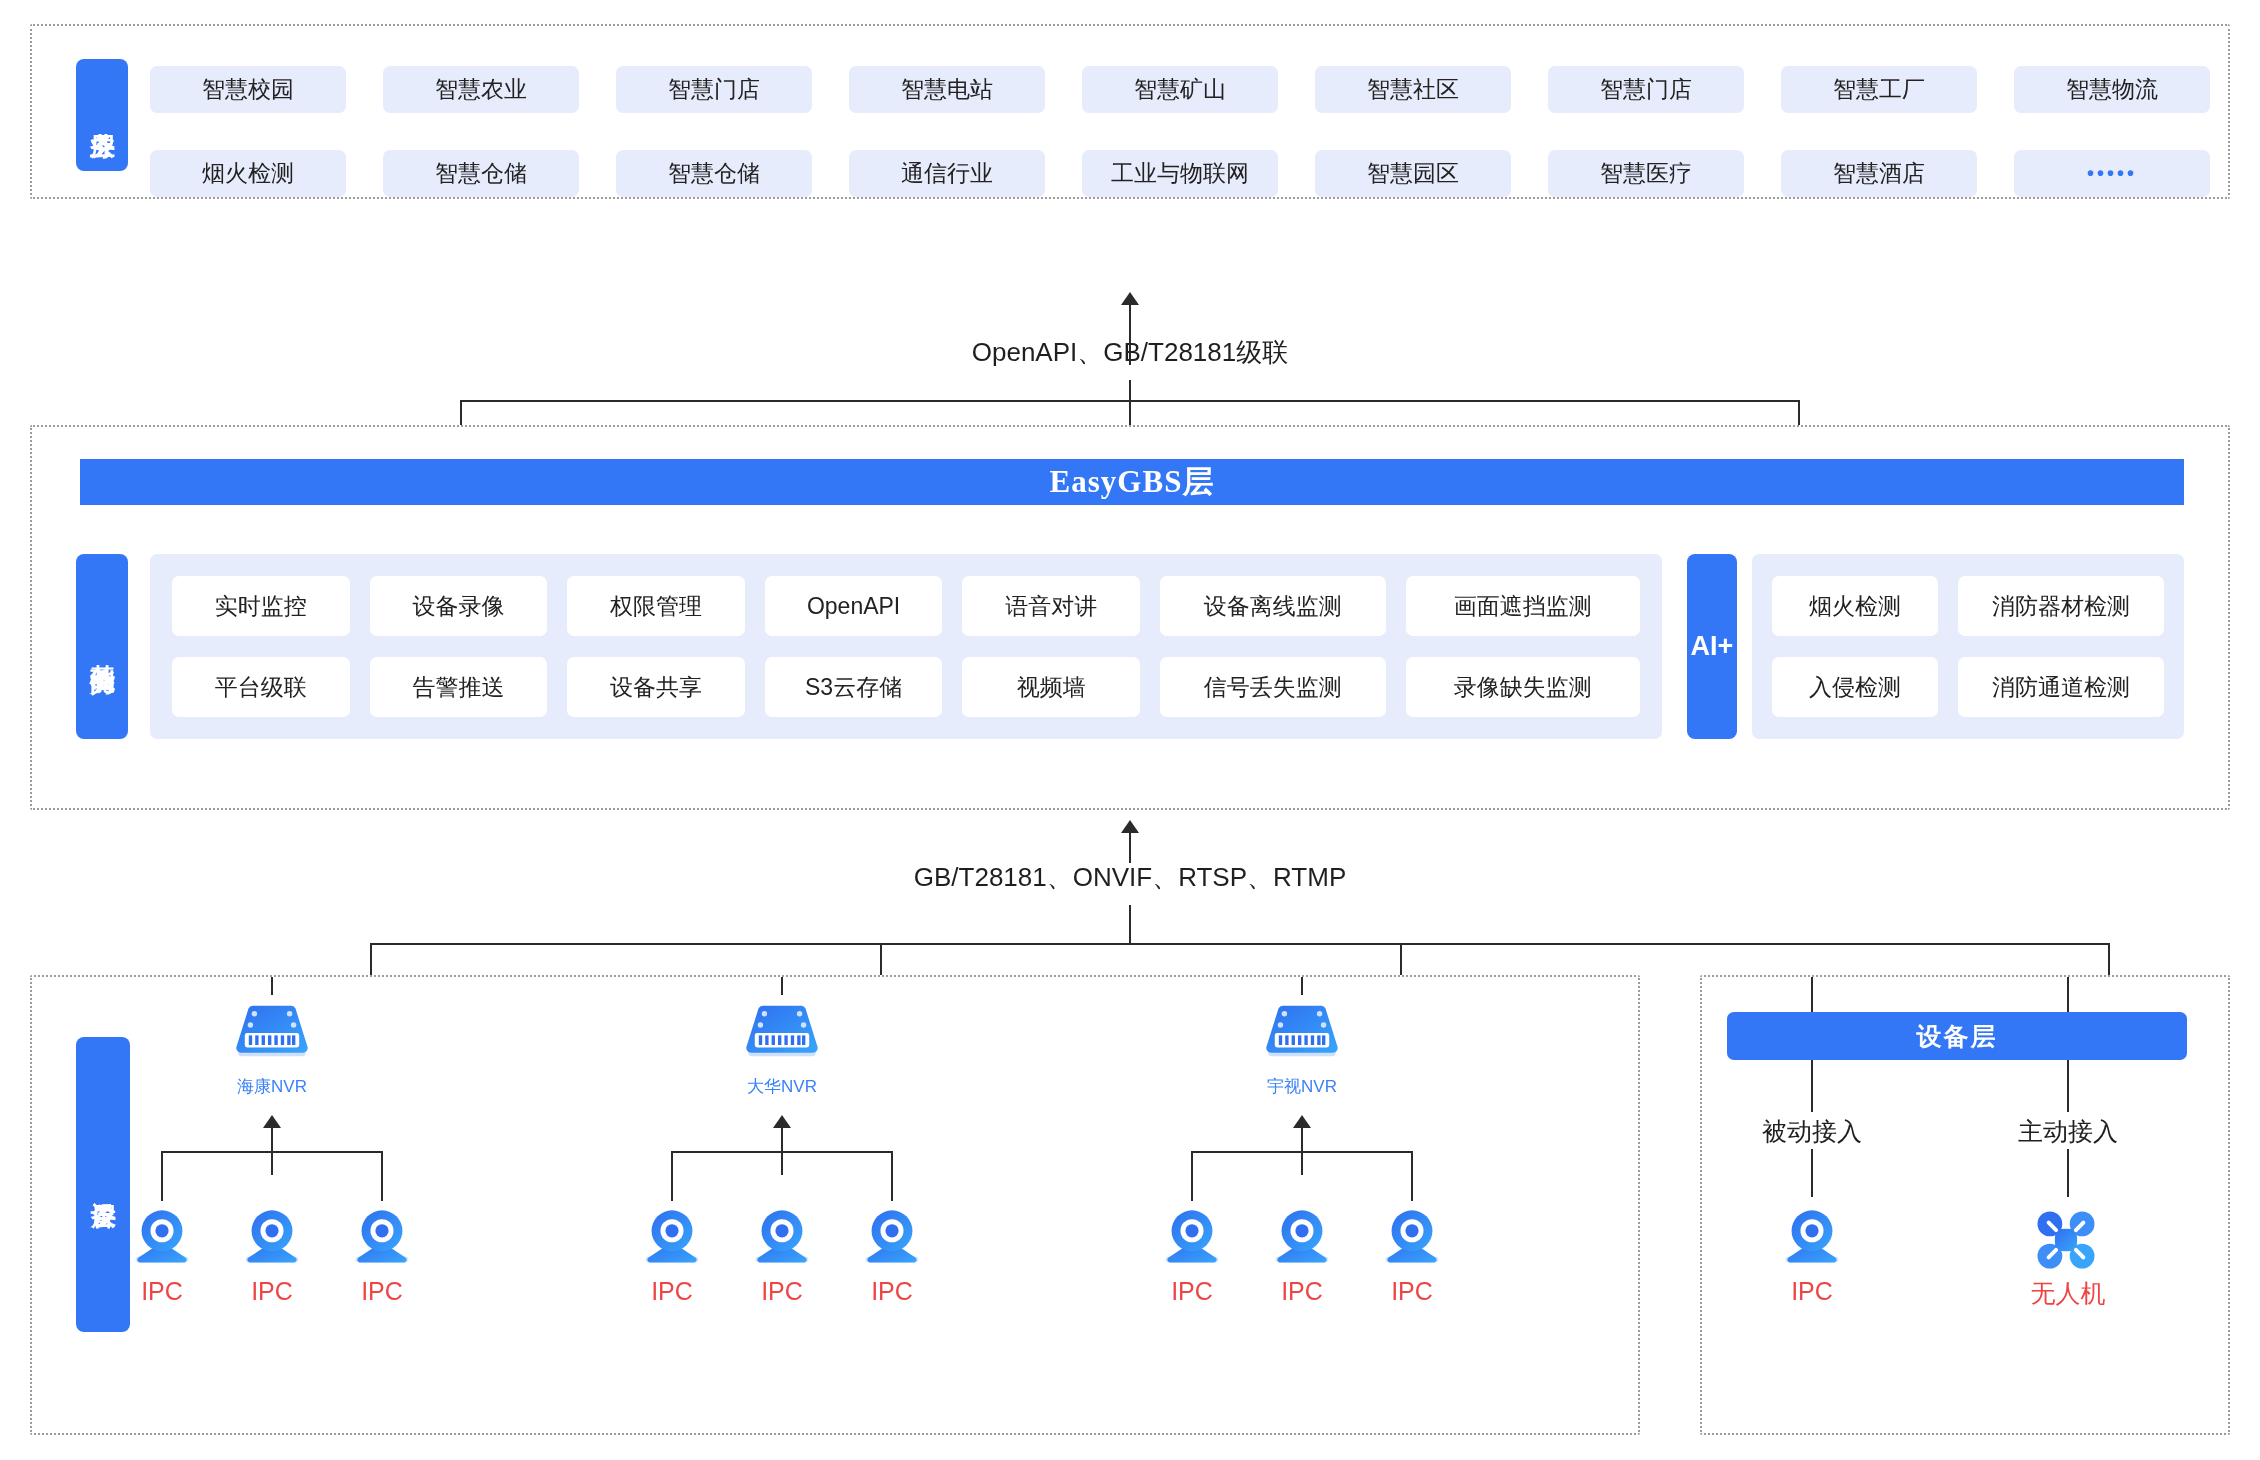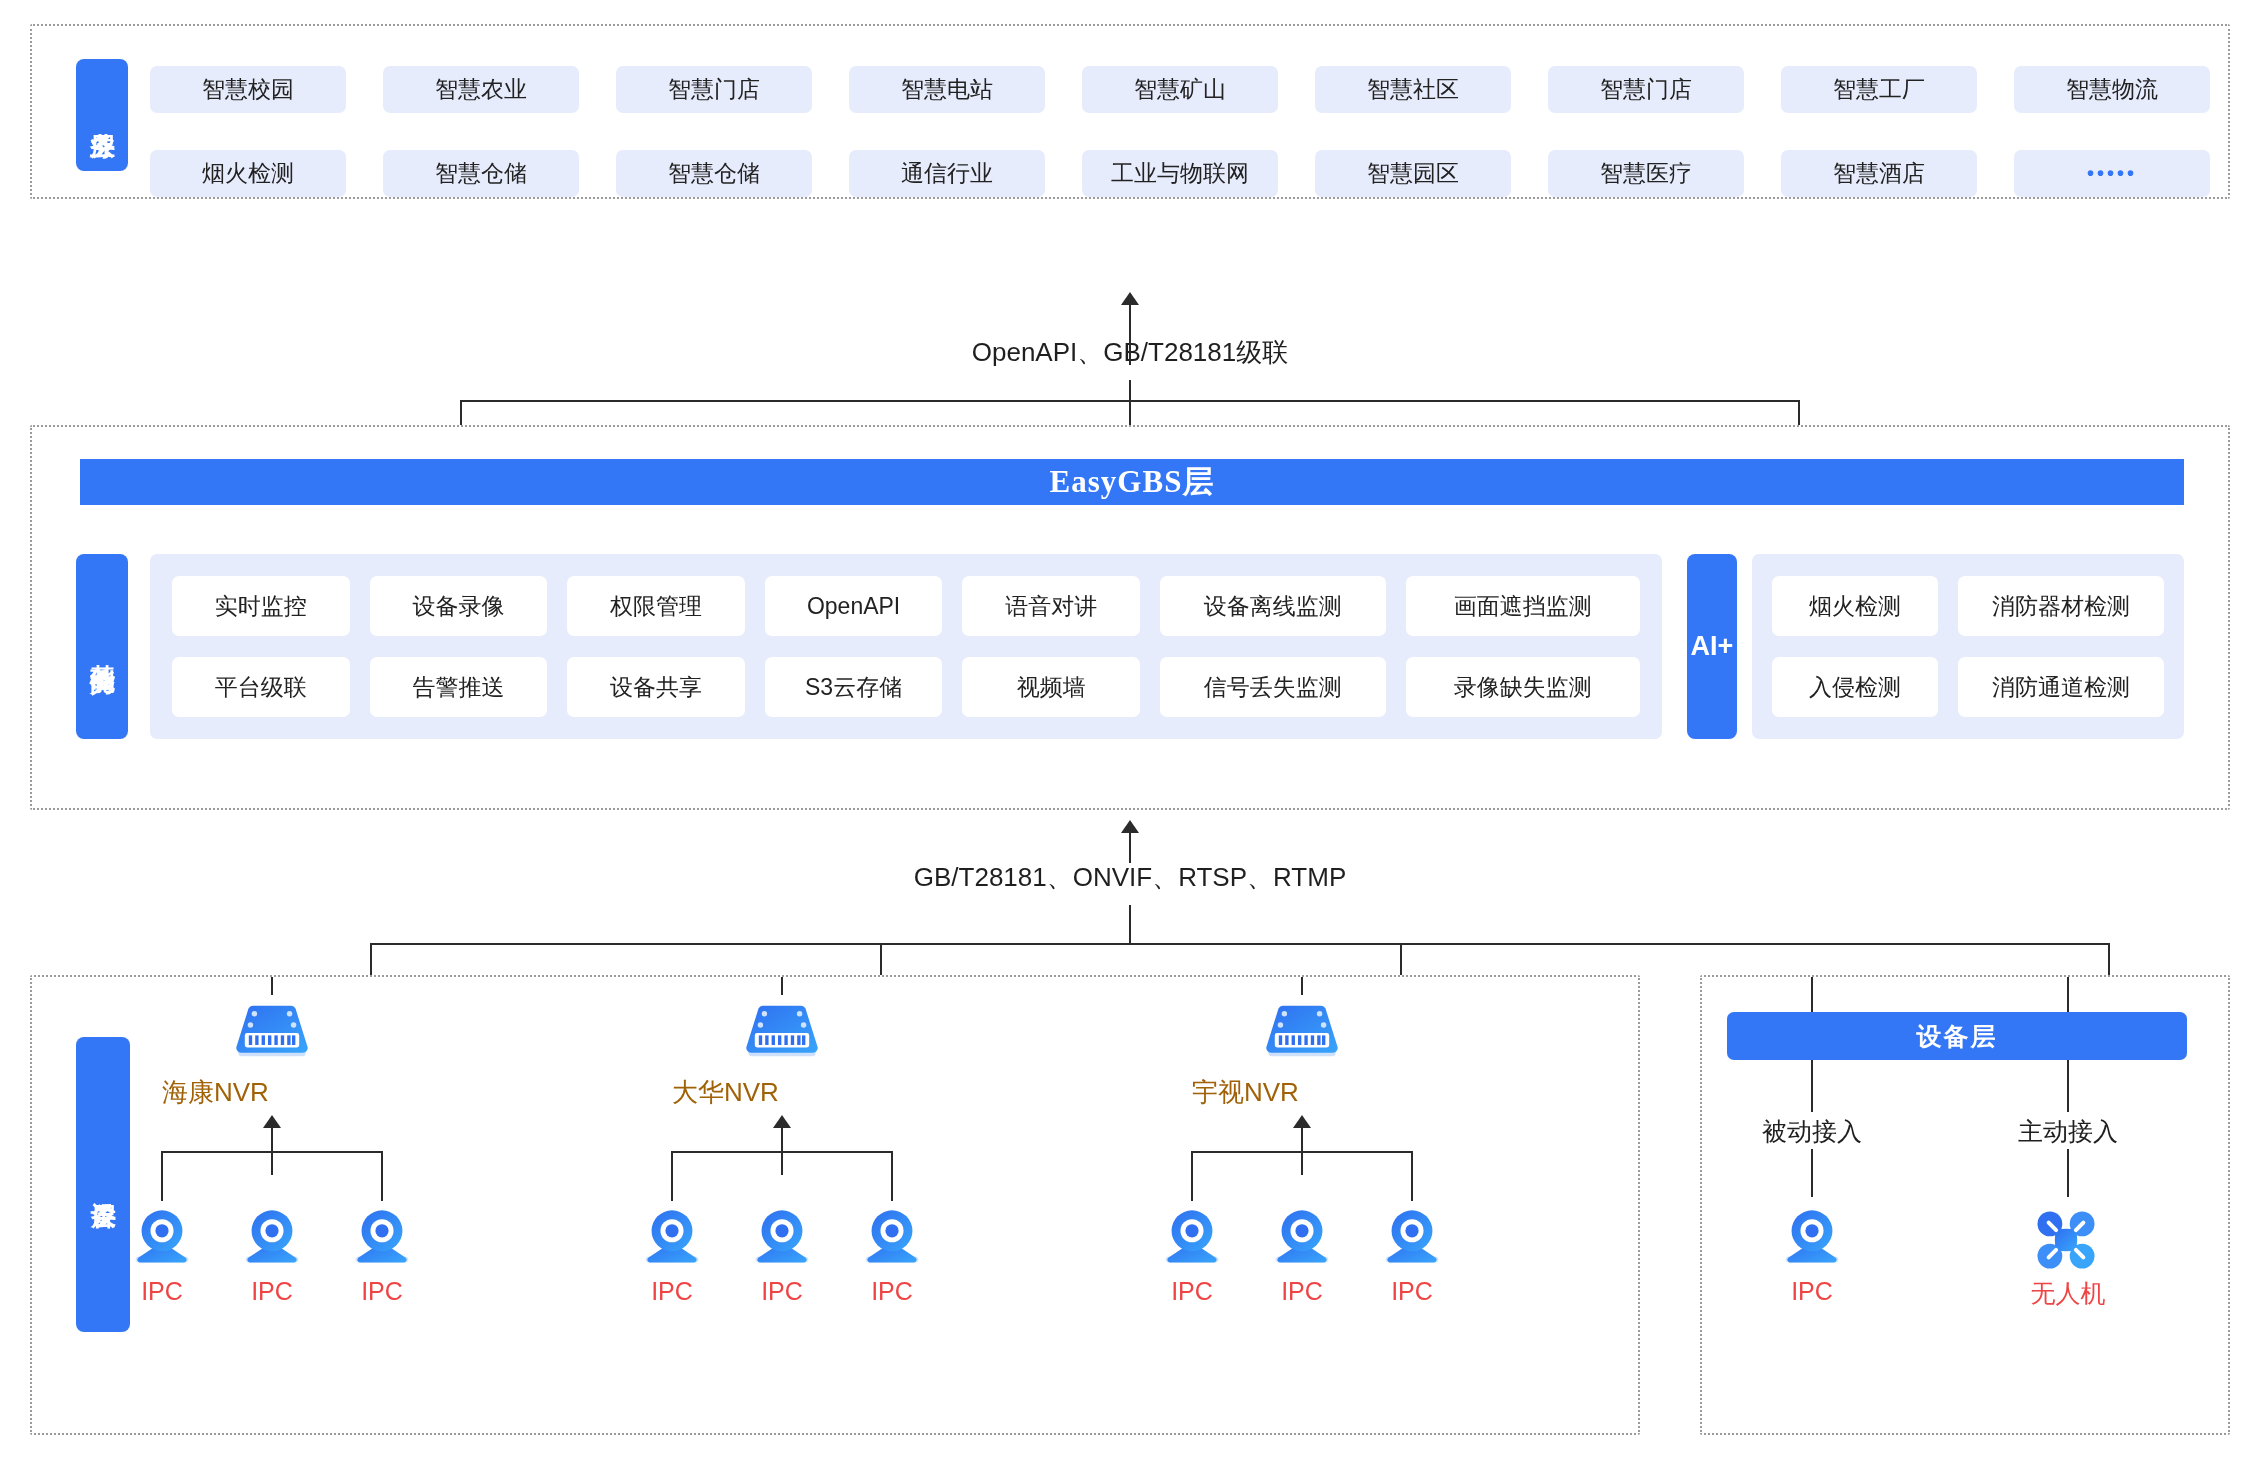--- a/index.html
+++ b/index.html
@@ -105,21 +105,22 @@
     position:absolute; left:20px; top:22px; right:20px; bottom:22px;
     display:grid; grid-template-columns:1fr 1.24fr;
     column-gap:20px; row-gap:21px;
   }
 
   
   #device-layer-left{ left:30px; top:975px; width:1610px; height:460px; }
   #device-layer-right{ left:1700px; top:975px; width:530px; height:460px; }
   #device-side{ position:absolute; left:44px; top:60px; width:54px; height:295px; }
   .nvr-label{
-    position:absolute; font-size:26px; color:#a16207; white-space:nowrap;
+    position:absolute; font-size:17px; color:#3b82f6; white-space:nowrap;
+    text-align:center;
   }
   .ipc-label{
     position:absolute; font-size:25px; color:#ef4444; white-space:nowrap; text-align:center;
   }
   .icon-wrap{ position:absolute; }
 
   #devlayer-bar{
     position:absolute; left:25px; top:35px; width:460px; height:48px;
     background:#3377f6; border-radius:7px; color:#fff;
     display:flex; align-items:center; justify-content:center;

